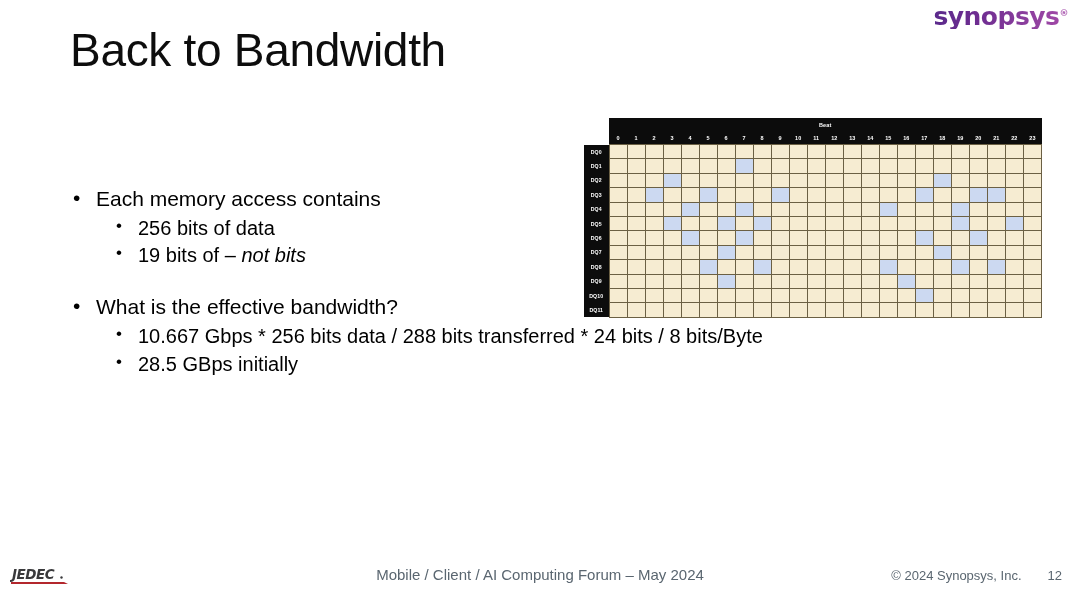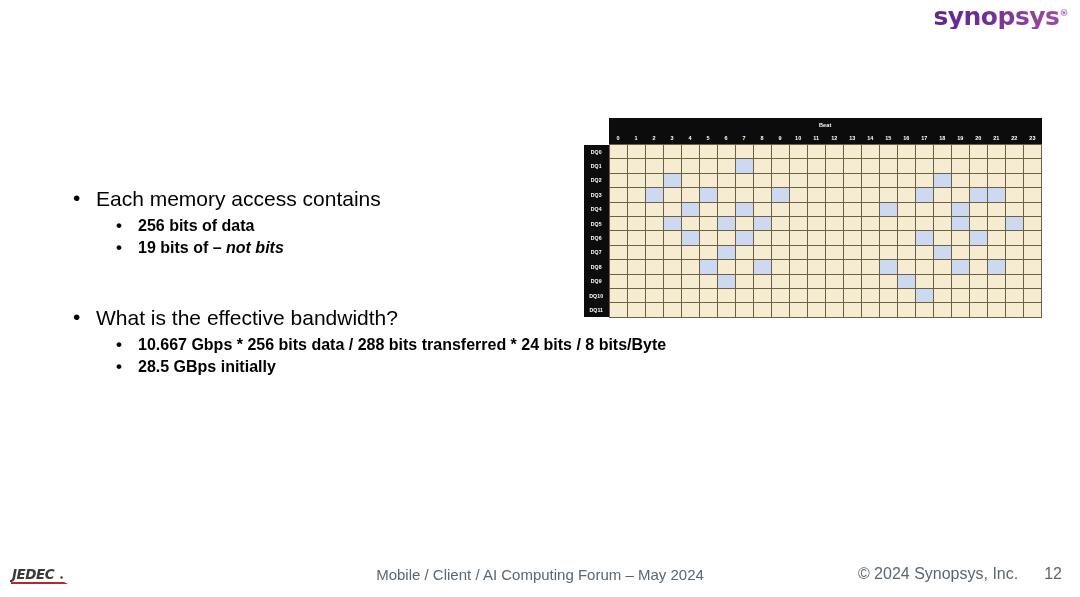--- a/index.html
+++ b/index.html
@@ -34,25 +34,25 @@
   }
 
   
   .body-area{position:absolute;left:66px;top:186px;width:820px;}
   ul{list-style:none;margin:0;padding:0;}
   .lvl1{font-size:21px;line-height:1.28;margin:0 0 2px 0;position:relative;padding-left:30px;}
   .lvl1>.btxt{display:inline;}
   .lvl1::before{
     content:"\2022";position:absolute;left:7px;top:-1px;font-size:21px;color:#000;
   }
-  .lvl2{font-size:16px;line-height:1.38;margin:0;position:relative;padding-left:72px;font-weight:bold;}
+  .lvl2{font-size:20px;line-height:1.38;margin:0;position:relative;padding-left:72px;}
   .lvl2::before{
     content:"\2022";position:absolute;left:50px;top:-1px;font-size:17px;color:#000;
   }
-  .group2{margin-top:46px;}
+  .group2{margin-top:24px;}
   .ital{font-style:italic;}
 
   
   .dq-figure{
     position:absolute;left:584px;top:118px;
     width:458px;height:193px;
   }
   .dq-table{
     border-collapse:collapse;
     table-layout:fixed;
@@ -83,37 +83,38 @@
   }
   .cell.on{background:#ccd9f1;}
 
   
   .footer-center{
     position:absolute;left:0;right:0;bottom:14px;
     text-align:center;font-size:15px;color:#5a6670;
   }
   .footer-right{
     position:absolute;right:18px;bottom:14px;
-    font-size:16px;color:#5a6670;
+    font-size:13px;color:#5a6670;
     display:flex;gap:26px;align-items:flex-start;
   }
   .jedec-logo{
     position:absolute;left:10px;bottom:8px;
     width:70px;height:24px;
   }
 </style>
 </head>
 <body>
 
 <div class="slide">
 
   <div class="synopsys-logo">
     <span>synopsys</span><sup>®</sup>
   </div>
 
+  <div class="page-title">Back to Bandwidth</div>
 
   <div class="body-area">
     <ul id="bullet-root">
         <li class="lvl1"><span class="btxt">Each memory access contains</span></li>
         <li class="lvl2"><span>256 bits of data</span></li>
         <li class="lvl2"><span>19 bits of – </span><span class="ital">not bits</span></li>
         <li class="lvl1 group2"><span class="btxt">What is the effective bandwidth?</span></li>
         <li class="lvl2"><span>10.667 Gbps * 256 bits data / 288 bits transferred * 24 bits / 8 bits/Byte</span></li>
         <li class="lvl2"><span>28.5 GBps initially</span></li>
       </ul>

